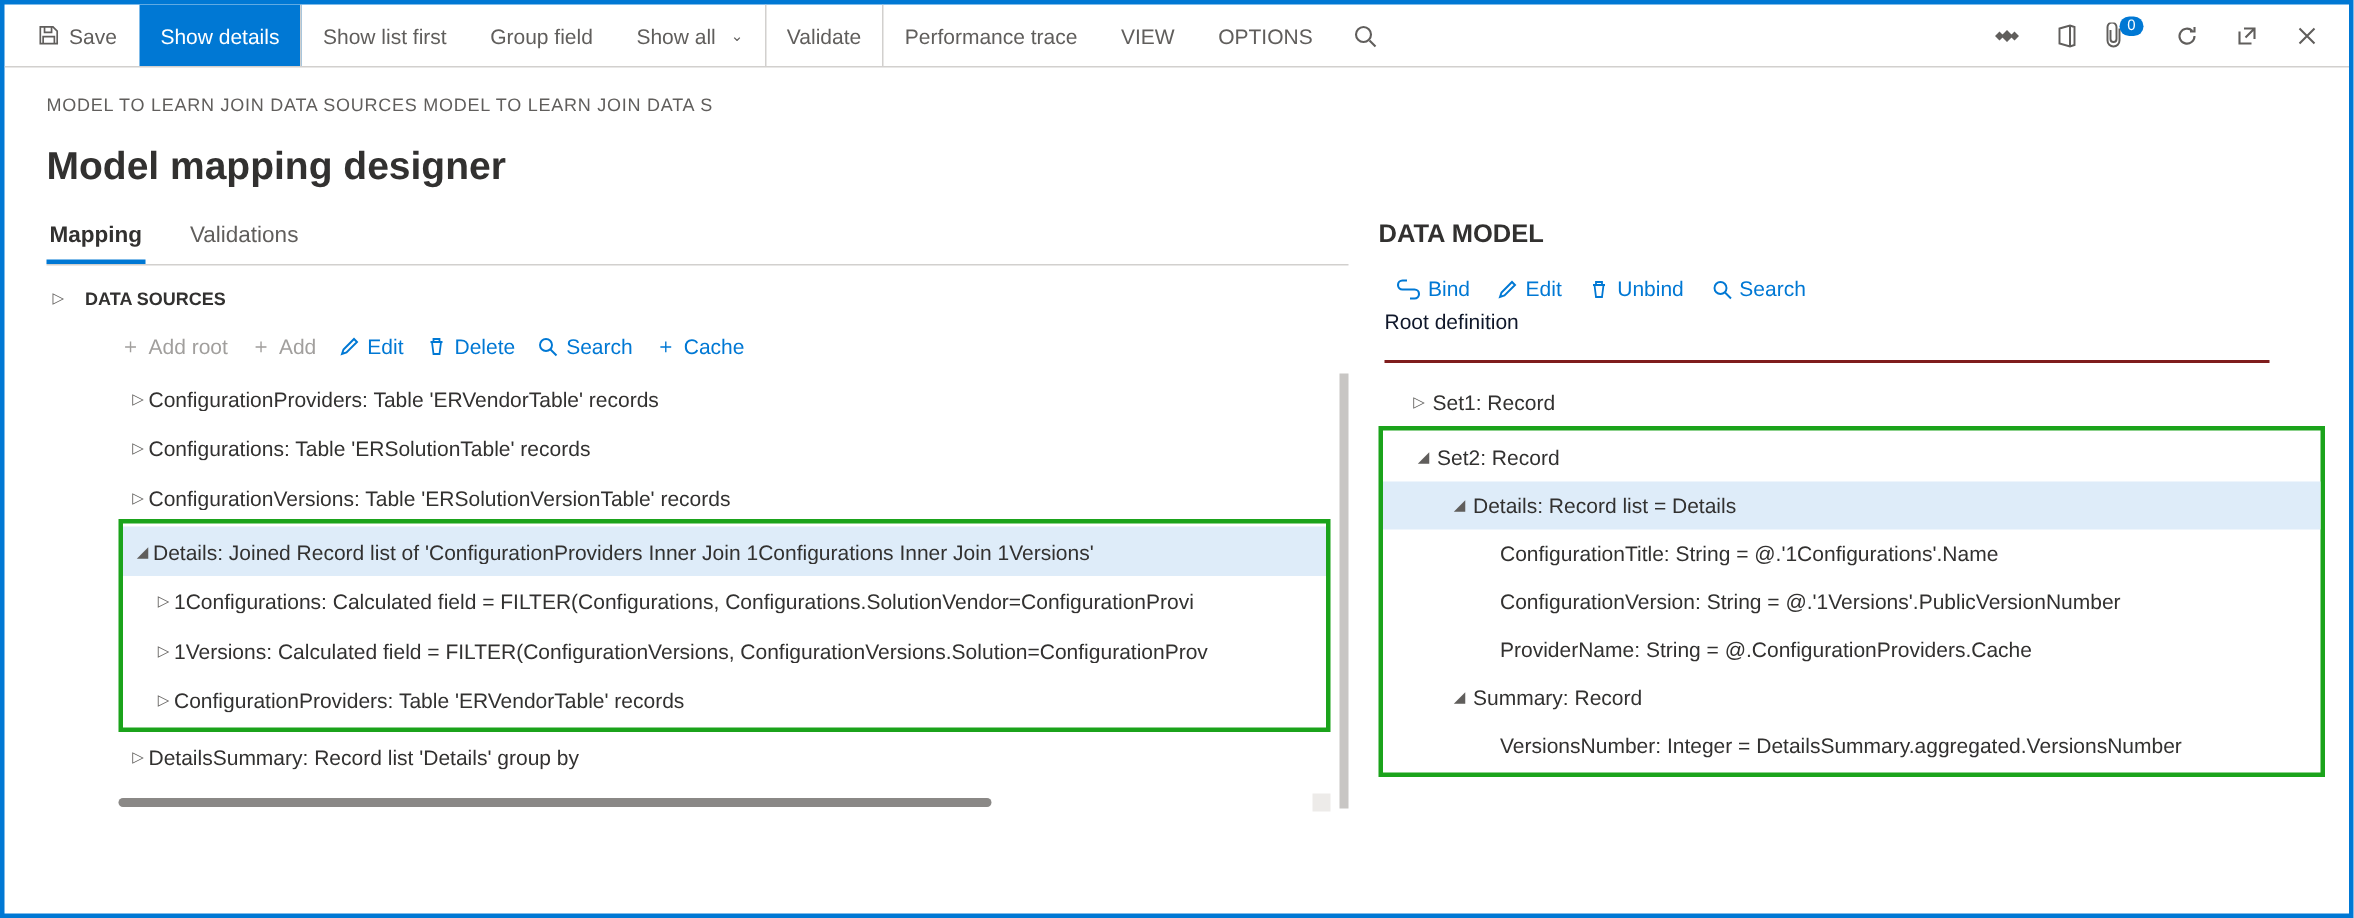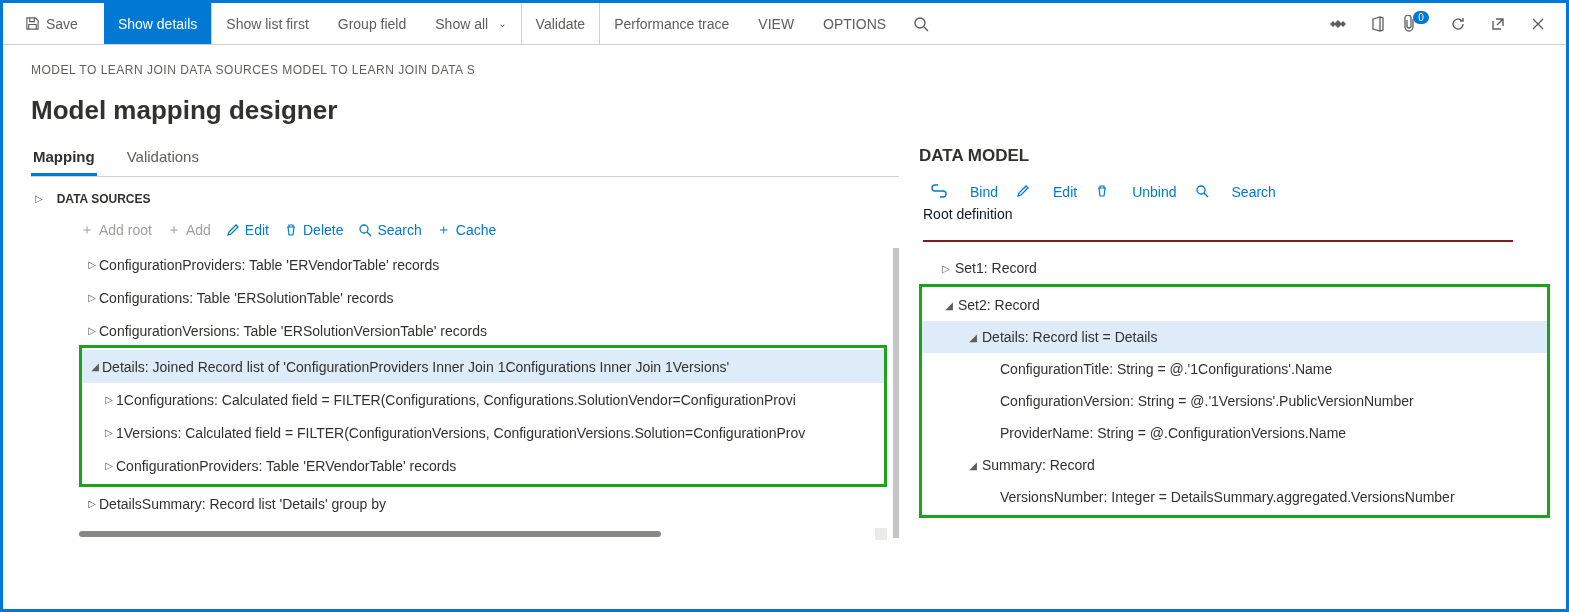--- a/index.html
+++ b/index.html
@@ -23,21 +23,21 @@
     gap: 0;
   }
   .cmdbar .cmd {
     display: flex; align-items: center;
     height: 100%; padding: 0 14px;
     color: #605e5c; cursor: pointer;
     font-size: 14px; gap: 6px;
     border-right: 1px solid transparent;
   }
   .cmdbar .cmd.sep { border-right: 1px solid #d2d0ce; }
-  .cmdbar .cmd.active { background: #0078d4; color: #fff; margin-left: 11px; }
+  .cmdbar .cmd.active { background: #0078d4; color: #fff; }
   .cmdbar .spacer { flex: 1; }
   .cmdbar .icon-btn { width: 40px; display:flex; align-items:center; justify-content:center; height:100%; color:#605e5c; cursor:pointer; }
   .badge { background:#0078d4; color:#fff; font-size:10px; border-radius:10px; padding:1px 5px; position:relative; top:-6px; left:-4px;}
   .chev { font-size:10px; margin-left:4px; }
   
   .heading { padding: 18px 28px 6px 28px; }
   .breadcrumb { font-size:12px; letter-spacing:.5px; color:#605e5c; }
   .title { font-size:26px; font-weight:600; margin-top:18px; }
   
   .cols { display:flex; padding: 0 16px; }
@@ -63,21 +63,21 @@
   .node .txt { white-space:nowrap; overflow:hidden; text-overflow:ellipsis; flex:1; }
   .node.sel { background:#deecf9; }
   .node.ind1 { padding-left:20px; }
   .greenbox { border:3px solid #1ba31b; padding:2px 0; margin-top:-2px;}
   .scrollTrack { height:8px; background:transparent; margin-top:10px; display:flex; align-items:center;}
   .scrollThumb { height:6px; width:72%; background:#8a8886; border-radius:3px;}
   .scrollEnd { width:12px; height:12px; background:#edebe9; margin-left:auto;}
   
   .dmTitle { font-size:17px; font-weight:600; margin-top:14px; }
   .dmToolbar { display:flex; gap:18px; margin:18px 0 6px 12px;}
-  .dmBtn { display:flex; align-items:flex-start; gap:23px; color:#0078d4; cursor:pointer; font-size:14px;}
+  .dmBtn { display:flex; align-items:flex-end; gap:5px; color:#0078d4; cursor:pointer; font-size:14px;}
   .rootdef { color:#0f172a; font-size:14px; margin:6px 0 6px 4px; border-bottom:2px solid #7f1d1d; padding-bottom:18px; width: 590px;}
   .dmTree { margin-top:10px; }
   .dmNode { display:flex; align-items:center; height:32px; }
   .dmNode .tri { width:18px; font-size:10px; color:#605e5c; text-align:center;}
   .dmNode.sel { background:#deecf9;}
   .dmNode.i1 { padding-left:18px;}
   .dmNode.i2 { padding-left:42px;}
   .dmNode.i3 { padding-left:60px;}
   .greenboxR { border:3px solid #1ba31b; padding:2px 0; }
   svg { display:block; }
@@ -321,21 +321,21 @@
         <div class="dmNode i3">
           <span class="tri"></span>
           <span>ConfigurationTitle: String = @.'1Configurations'.Name</span>
         </div>
         <div class="dmNode i3">
           <span class="tri"></span>
           <span>ConfigurationVersion: String = @.'1Versions'.PublicVersionNumber</span>
         </div>
         <div class="dmNode i3">
           <span class="tri"></span>
-          <span>ProviderName: String = @.ConfigurationVersions.Name</span>
+          <span>ProviderName: String = @.ConfigurationProviders.Cache</span>
         </div>
         <div class="dmNode i2">
           <span class="tri">◢</span>
           <span>Summary: Record</span>
         </div>
         <div class="dmNode i3">
           <span class="tri"></span>
           <span>VersionsNumber: Integer = DetailsSummary.aggregated.VersionsNumber</span>
         </div>
       </div>

